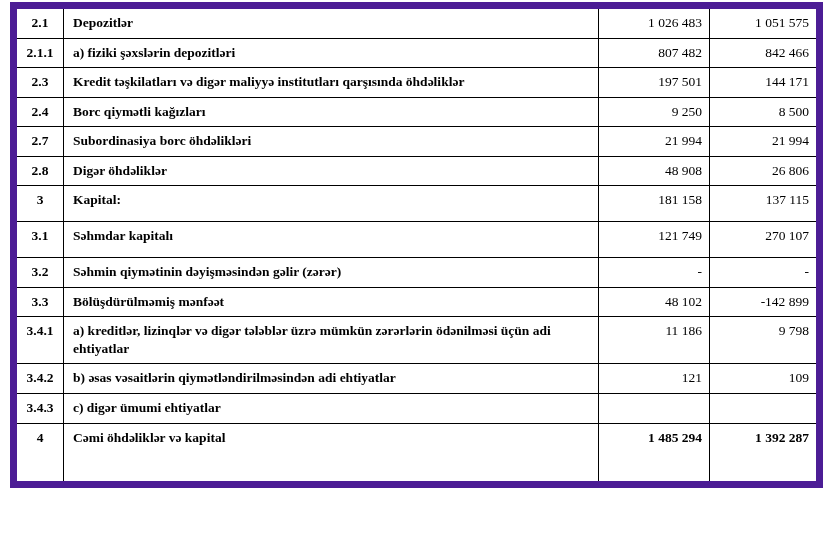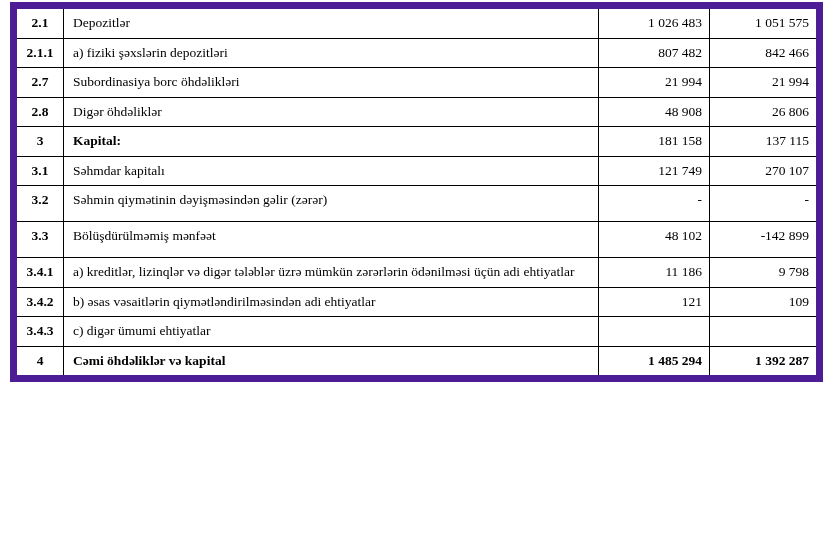--- a/index.html
+++ b/index.html
@@ -35,20 +35,21 @@
   td.num {
     text-align: center;
     font-weight: bold;
     padding-left: 2px;
     padding-right: 2px;
   }
   td.label {
     text-align: left;
     padding-left: 9px;
     padding-right: 10px;
+    font-weight: bold;
   }
   td.val {
     text-align: right;
     padding-right: 7px;
   }
   .b { font-weight: bold; }
   
   tr { height: 29px; }
   tr:nth-child(7), tr:nth-child(8) { height: 36px; }
   tr:nth-child(15), tr:nth-child(16) { height: 32px; }
@@ -71,20 +72,32 @@
           <td class="num">2.1</td>
           <td class="label">Depozitlər</td>
           <td class="val">1 026 483</td>
           <td class="val">1 051 575</td>
         </tr>
         <tr>
           <td class="num">2.1.1</td>
           <td class="label">a) fiziki şəxslərin depozitləri</td>
           <td class="val">807 482</td>
           <td class="val">842 466</td>
+        </tr>
+        <tr>
+          <td class="num">2.3</td>
+          <td class="label">Kredit təşkilatları və digər maliyyə institutları qarşısında öhdəliklər</td>
+          <td class="val">197 501</td>
+          <td class="val">144 171</td>
+        </tr>
+        <tr>
+          <td class="num">2.4</td>
+          <td class="label">Borc qiymətli kağızları</td>
+          <td class="val">9 250</td>
+          <td class="val">8 500</td>
         </tr>
         <tr>
           <td class="num">2.7</td>
           <td class="label">Subordinasiya borc öhdəlikləri</td>
           <td class="val">21 994</td>
           <td class="val">21 994</td>
         </tr>
         <tr>
           <td class="num">2.8</td>
           <td class="label">Digər öhdəliklər</td>

